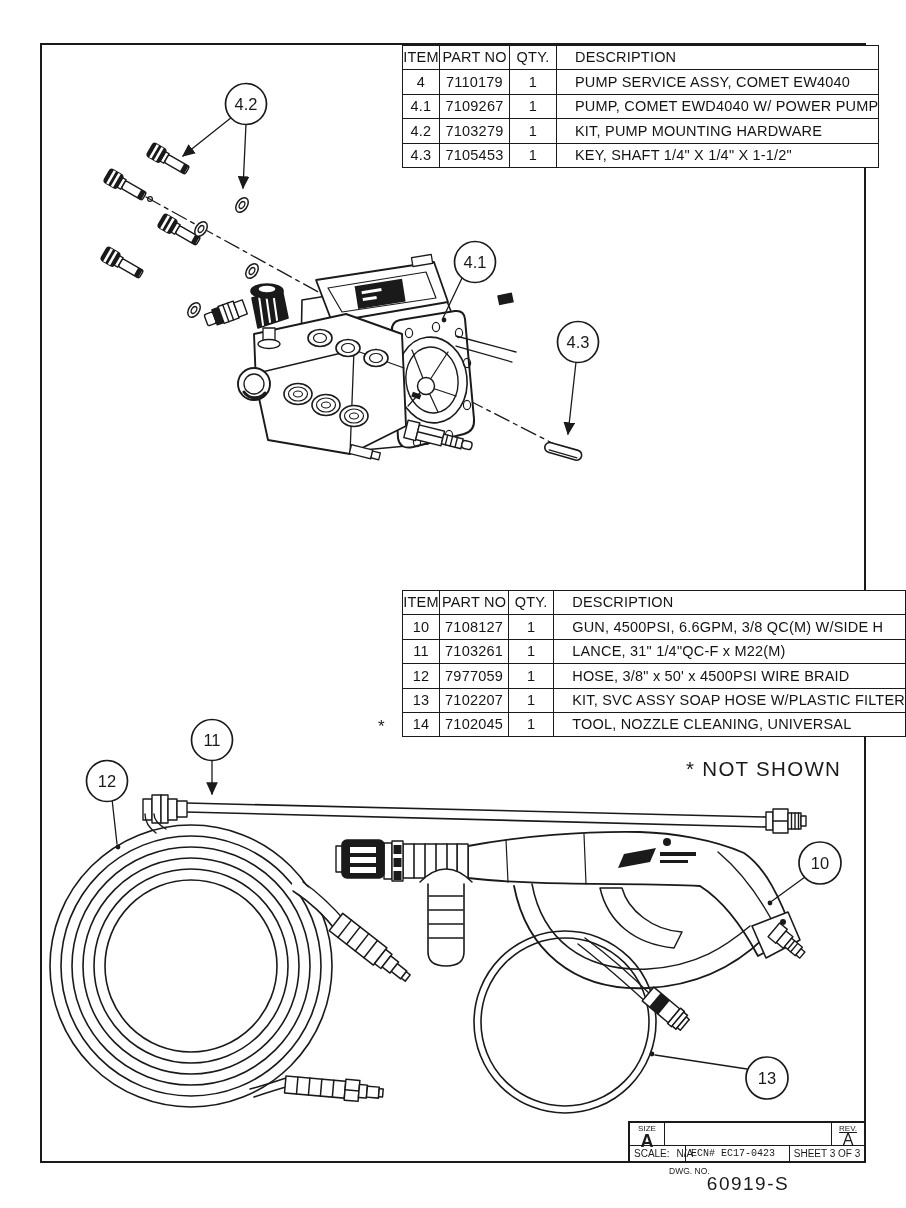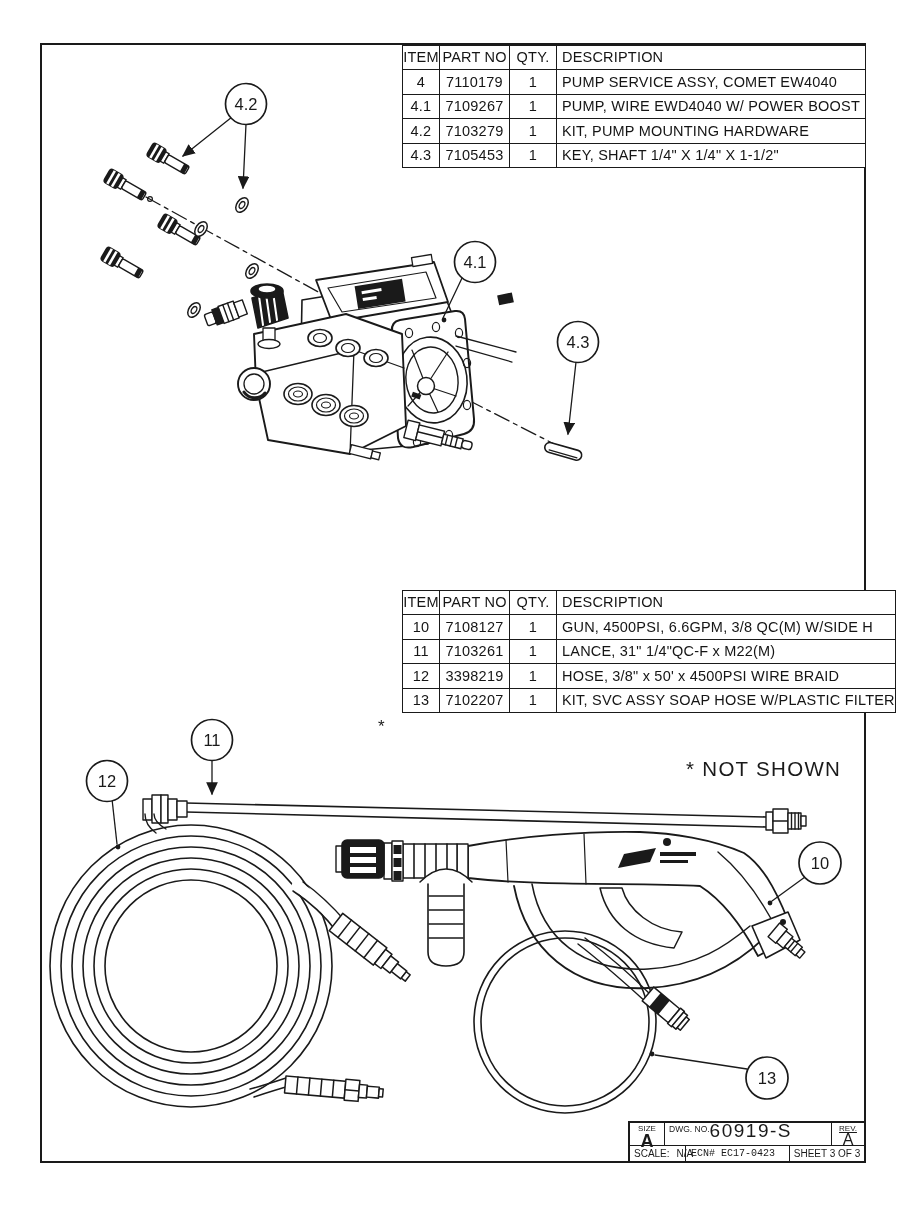--- a/index.html
+++ b/index.html
@@ -7,34 +7,34 @@
          font-family:"Liberation Sans",sans-serif;color:#1a1a1a;}
   .sheet-border{position:absolute;left:40px;top:43px;width:826px;height:1120px;
                 border:2px solid #1a1a1a;box-sizing:border-box;}
   svg{position:absolute;left:0;top:0;}
   svg text{font-family:"Liberation Sans",sans-serif;fill:#1a1a1a;stroke:none;}
 
   table.parts-table{position:absolute;border-collapse:collapse;table-layout:fixed;background:#e5e5e5;}
   .parts-table th,.parts-table td{border:1.6px solid #1a1a1a;padding:0;height:23.4px;
       font:400 14.5px/1 "Liberation Sans",sans-serif;color:#151515;letter-spacing:.2px;
       white-space:nowrap;overflow:hidden;text-align:center;background:#fff;}
-  .parts-table .c-desc{text-align:left;padding-left:5px;margin-left:16px;}
+  .parts-table .c-desc{text-align:left;padding-left:18px;margin-left:16px;}
   #t1{left:402px;top:45px;} #t2{left:402px;top:590px;}
 
   .row-asterisk{position:absolute;left:378px;top:717px;font-size:17px;}
   .not-shown{position:absolute;left:686px;top:757px;font-size:20.5px;letter-spacing:1.3px;text-align:right;}
 
   .tblock{position:absolute;left:628px;top:1121px;width:238px;height:42px;box-sizing:border-box;
           border:2px solid #1a1a1a;background:#fff;display:flex;flex-direction:column;}
   .tb-top{flex:1;display:flex;min-height:0;}
   .tb-bottom{height:15px;border-top:1.6px solid #1a1a1a;display:flex;font-size:10px;align-items:center;}
   .tb-size{width:34px;border-right:1.6px solid #1a1a1a;display:flex;flex-direction:column;align-items:center;}
   .tb-size .lbl{font-size:8px;margin-top:1px;}
   .tb-size .val{font-size:18px;font-weight:bold;margin-top:-2px;}
-  .tb-dwg{flex:1;display:flex;flex-direction:row;min-width:0;}
+  .tb-dwg{flex:1;display:flex;flex-direction:column;min-width:0;margin-top:42px;}
   .tb-dwg .lbl{font-size:8.5px;padding:1px 0 0 4px;text-align:left;}
   .tb-dwg .val{font-size:19px;text-align:center;letter-spacing:1.5px;margin-top:-3px;}
   .tb-rev{width:32px;border-left:1.6px solid #1a1a1a;display:flex;flex-direction:column;align-items:center;}
   .tb-rev .lbl{font-size:8px;margin-top:1px;text-decoration:underline;}
   .tb-rev .val{font-size:16px;margin-top:-2px;}
   .tb-scale{width:56px;border-right:1.6px solid #1a1a1a;height:100%;display:flex;align-items:center;gap:7px;padding-left:4px;box-sizing:border-box;}
   .tb-ecn{flex:1;height:100%;display:flex;align-items:center;padding-left:5px;border-right:1.6px solid #1a1a1a;box-sizing:border-box;font-family:Liberation Mono, monospace;}
   .tb-sheet{width:74px;height:100%;display:flex;align-items:center;justify-content:center;}
 </style>
 </head>
@@ -380,21 +380,21 @@
     <tr>
       <td>4</td>
       <td>7110179</td>
       <td>1</td>
       <td class="c-desc">PUMP SERVICE ASSY, COMET EW4040</td>
     </tr>
     <tr>
       <td>4.1</td>
       <td>7109267</td>
       <td>1</td>
-      <td class="c-desc">PUMP, WIRE EWD4040 W/ POWER BOOST</td>
+      <td class="c-desc">PUMP, COMET EWD4040 W/ POWER PUMP</td>
     </tr>
     <tr>
       <td>4.2</td>
       <td>7103279</td>
       <td>1</td>
       <td class="c-desc">KIT, PUMP MOUNTING HARDWARE</td>
     </tr>
     <tr>
       <td>4.3</td>
       <td>7105453</td>
@@ -425,29 +425,35 @@
       <td class="c-desc">GUN, 4500PSI, 6.6GPM, 3/8 QC(M) W/SIDE H</td>
     </tr>
     <tr>
       <td>11</td>
       <td>7103261</td>
       <td>1</td>
       <td class="c-desc">LANCE, 31" 1/4"QC-F x M22(M)</td>
     </tr>
     <tr>
       <td>12</td>
-      <td>3398219</td>
+      <td>7977059</td>
       <td>1</td>
       <td class="c-desc">HOSE, 3/8" x 50' x 4500PSI WIRE BRAID</td>
     </tr>
     <tr>
       <td>13</td>
       <td>7102207</td>
       <td>1</td>
       <td class="c-desc">KIT, SVC ASSY SOAP HOSE W/PLASTIC FILTER</td>
+    </tr>
+    <tr>
+      <td>14</td>
+      <td>7102045</td>
+      <td>1</td>
+      <td class="c-desc">TOOL, NOZZLE CLEANING, UNIVERSAL</td>
     </tr>
   </tbody>
     </table>
 
   <div class="row-asterisk">*</div>
   <div class="not-shown">* NOT SHOWN</div>
 
   <div class="tblock">
     <div class="tb-top">
       <div class="tb-size">

